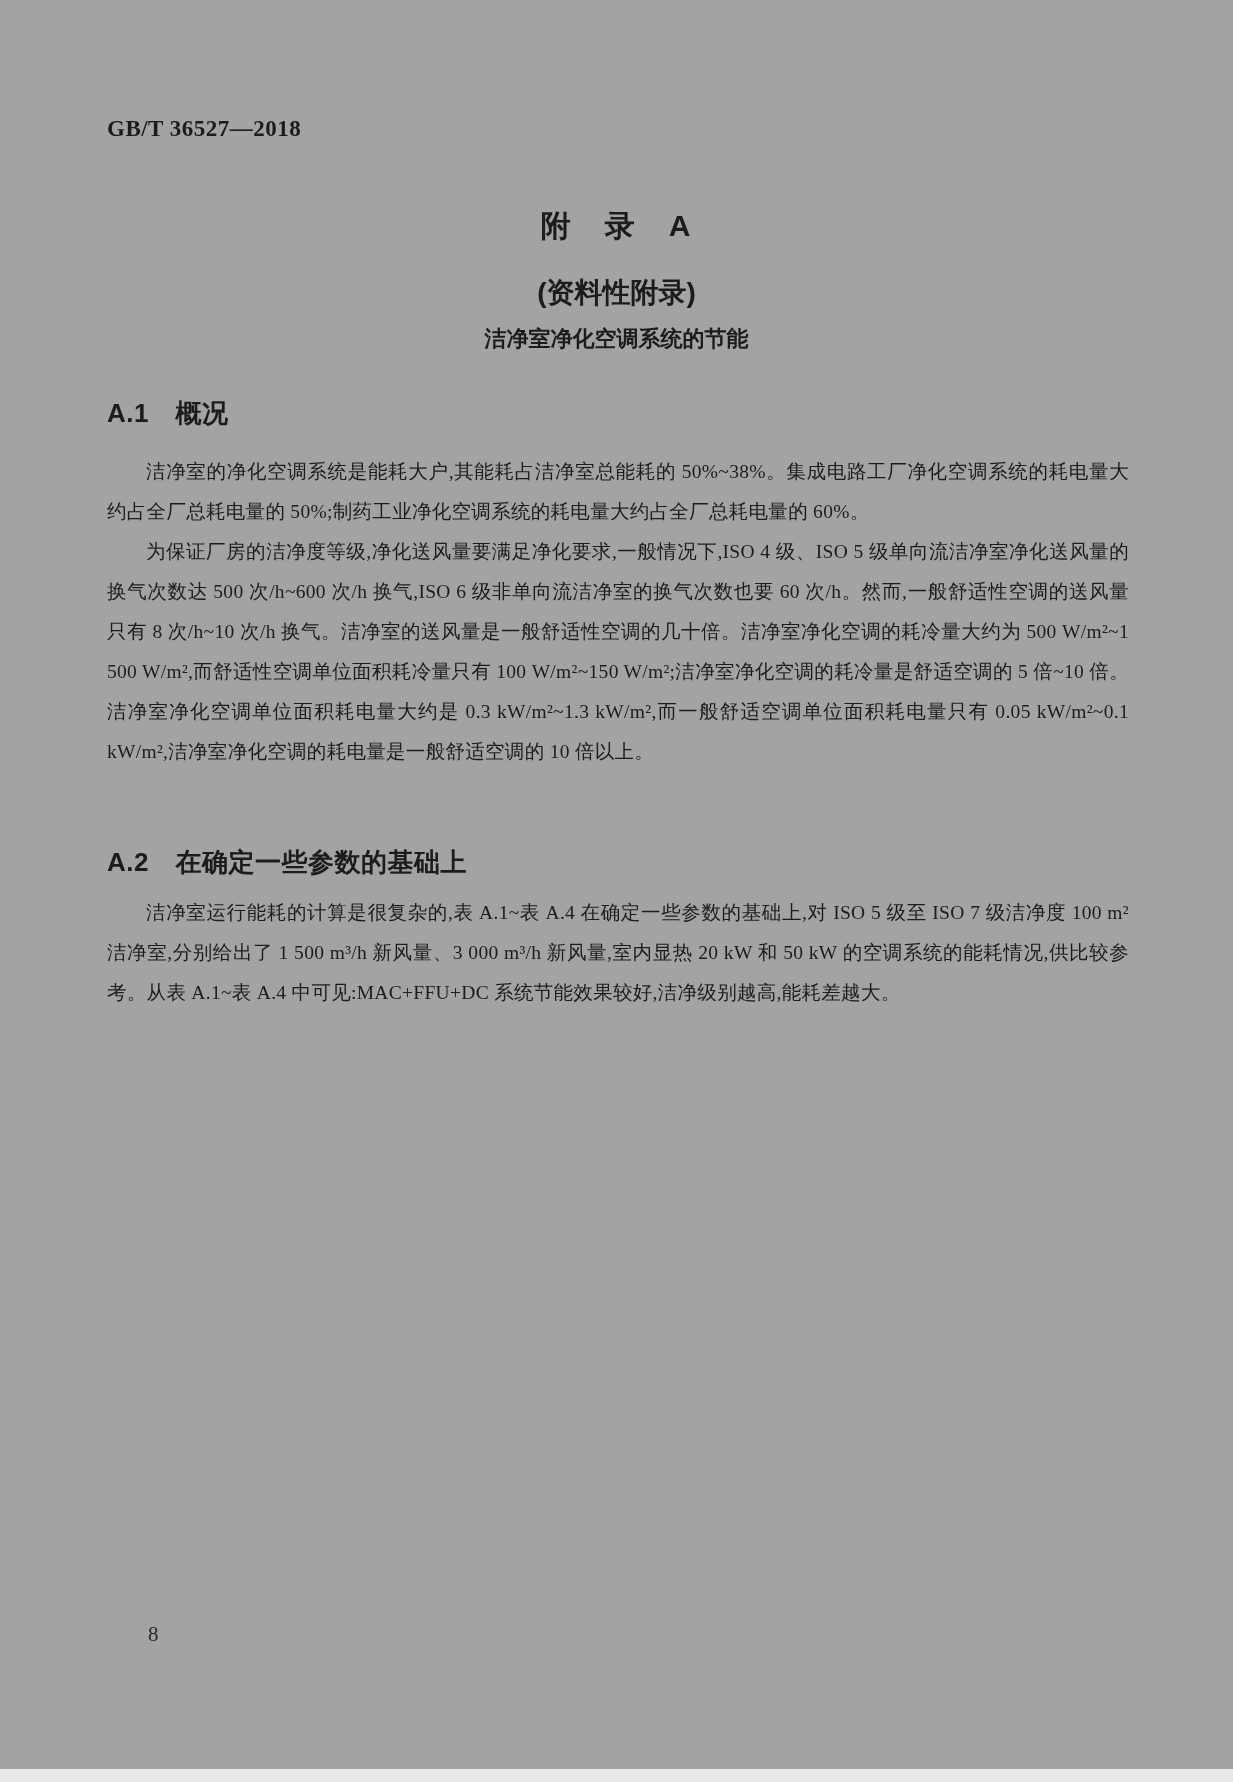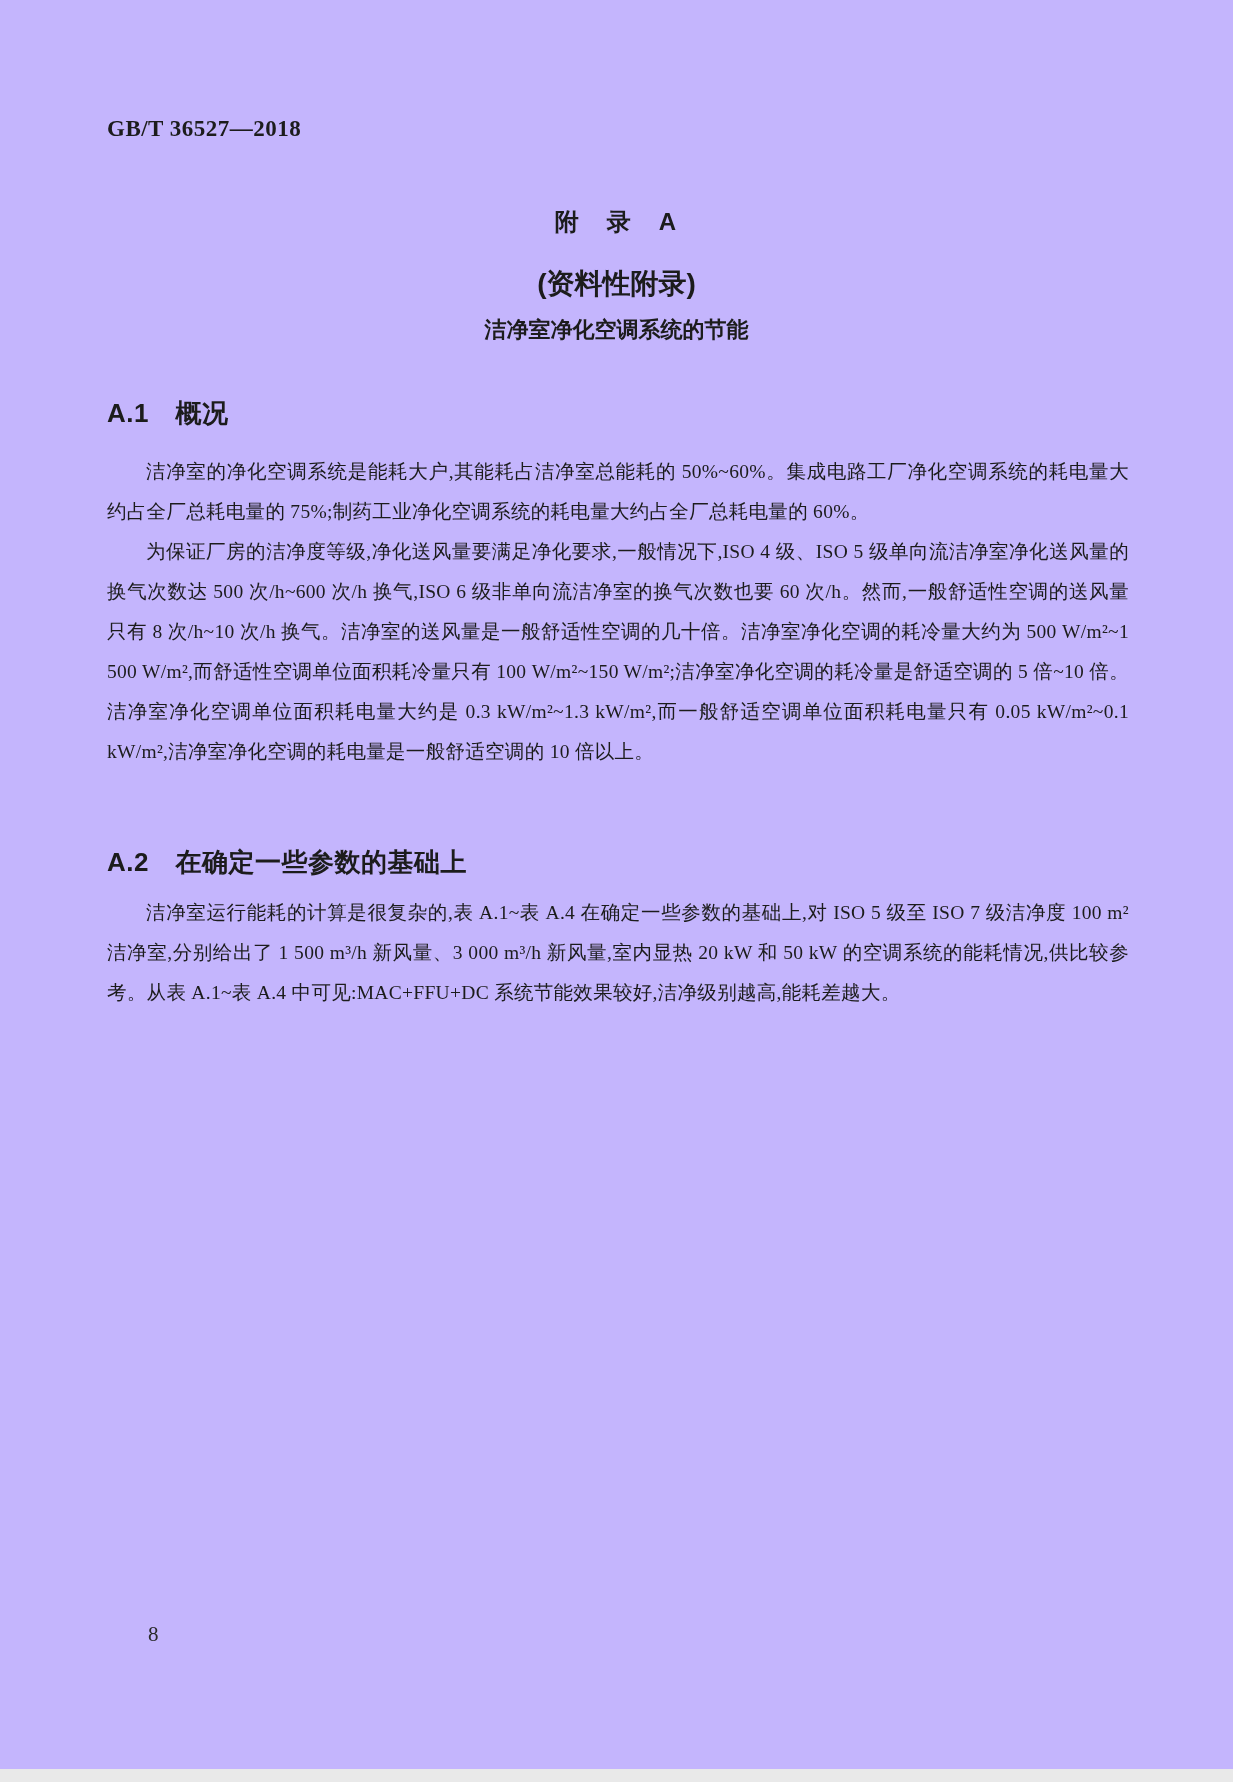--- a/index.html
+++ b/index.html
@@ -4,21 +4,21 @@
 <style>
   html, body {
     margin: 0;
     padding: 0;
     background: #ffffff;
   }
   .page {
     position: relative;
     width: 1233px;
     height: 1782px;
-    background: #c4b5fd;
+    background: #a3a3a3;
     font-family: "Liberation Serif", "DejaVu Serif", serif;
     color: #1c1c1c;
     overflow: hidden;
     text-decoration: underline;
   }
   .standard-number {
     position: absolute;
     left: 107px;
     top: 116px;
     font-size: 23px;
@@ -29,21 +29,21 @@
   .title-block {
     position: absolute;
     top: 206px;
     left: 0;
     right: 0;
     text-align: center;
     font-weight: bold;
     font-family: "Liberation Sans", "DejaVu Sans", sans-serif;
   }
   .title-line1 {
-    font-size: 24px;
+    font-size: 30px;
     letter-spacing: 2px;
   }
   .title-line2 {
     font-size: 28px;
     margin-top: 27px;
   }
   .title-line3 {
     font-size: 22px;
     margin-top: 12px;
   }
@@ -97,21 +97,21 @@
 
   <div class="title-block">
     <div class="title-line1">附　录　A</div>
     <div class="title-line2">(资料性附录)</div>
     <div class="title-line3">洁净室净化空调系统的节能</div>
   </div>
 
   <div class="section-heading heading-a1">A.1　概况</div>
 
   <div class="content content-a1">
-    <p>洁净室的净化空调系统是能耗大户,其能耗占洁净室总能耗的 50%~60%。集成电路工厂净化空调系统的耗电量大约占全厂总耗电量的 75%;制药工业净化空调系统的耗电量大约占全厂总耗电量的 60%。</p>
+    <p>洁净室的净化空调系统是能耗大户,其能耗占洁净室总能耗的 50%~38%。集成电路工厂净化空调系统的耗电量大约占全厂总耗电量的 50%;制药工业净化空调系统的耗电量大约占全厂总耗电量的 60%。</p>
     <p>为保证厂房的洁净度等级,净化送风量要满足净化要求,一般情况下,ISO 4 级、ISO 5 级单向流洁净室净化送风量的换气次数达 500 次/h~600 次/h 换气,ISO 6 级非单向流洁净室的换气次数也要 60 次/h。然而,一般舒适性空调的送风量只有 8 次/h~10 次/h 换气。洁净室的送风量是一般舒适性空调的几十倍。洁净室净化空调的耗冷量大约为 500 W/m²~1 500 W/m²,而舒适性空调单位面积耗冷量只有 100 W/m²~150 W/m²;洁净室净化空调的耗冷量是舒适空调的 5 倍~10 倍。洁净室净化空调单位面积耗电量大约是 0.3 kW/m²~1.3 kW/m²,而一般舒适空调单位面积耗电量只有 0.05 kW/m²~0.1 kW/m²,洁净室净化空调的耗电量是一般舒适空调的 10 倍以上。</p>
   </div>
 
   <div class="section-heading heading-a2">A.2　在确定一些参数的基础上</div>
 
   <div class="content content-a2">
     <p>洁净室运行能耗的计算是很复杂的,表 A.1~表 A.4 在确定一些参数的基础上,对 ISO 5 级至 ISO 7 级洁净度 100 m² 洁净室,分别给出了 1 500 m³/h 新风量、3 000 m³/h 新风量,室内显热 20 kW 和 50 kW 的空调系统的能耗情况,供比较参考。从表 A.1~表 A.4 中可见:MAC+FFU+DC 系统节能效果较好,洁净级别越高,能耗差越大。</p>
   </div>
 
   <div class="page-number">8</div>

